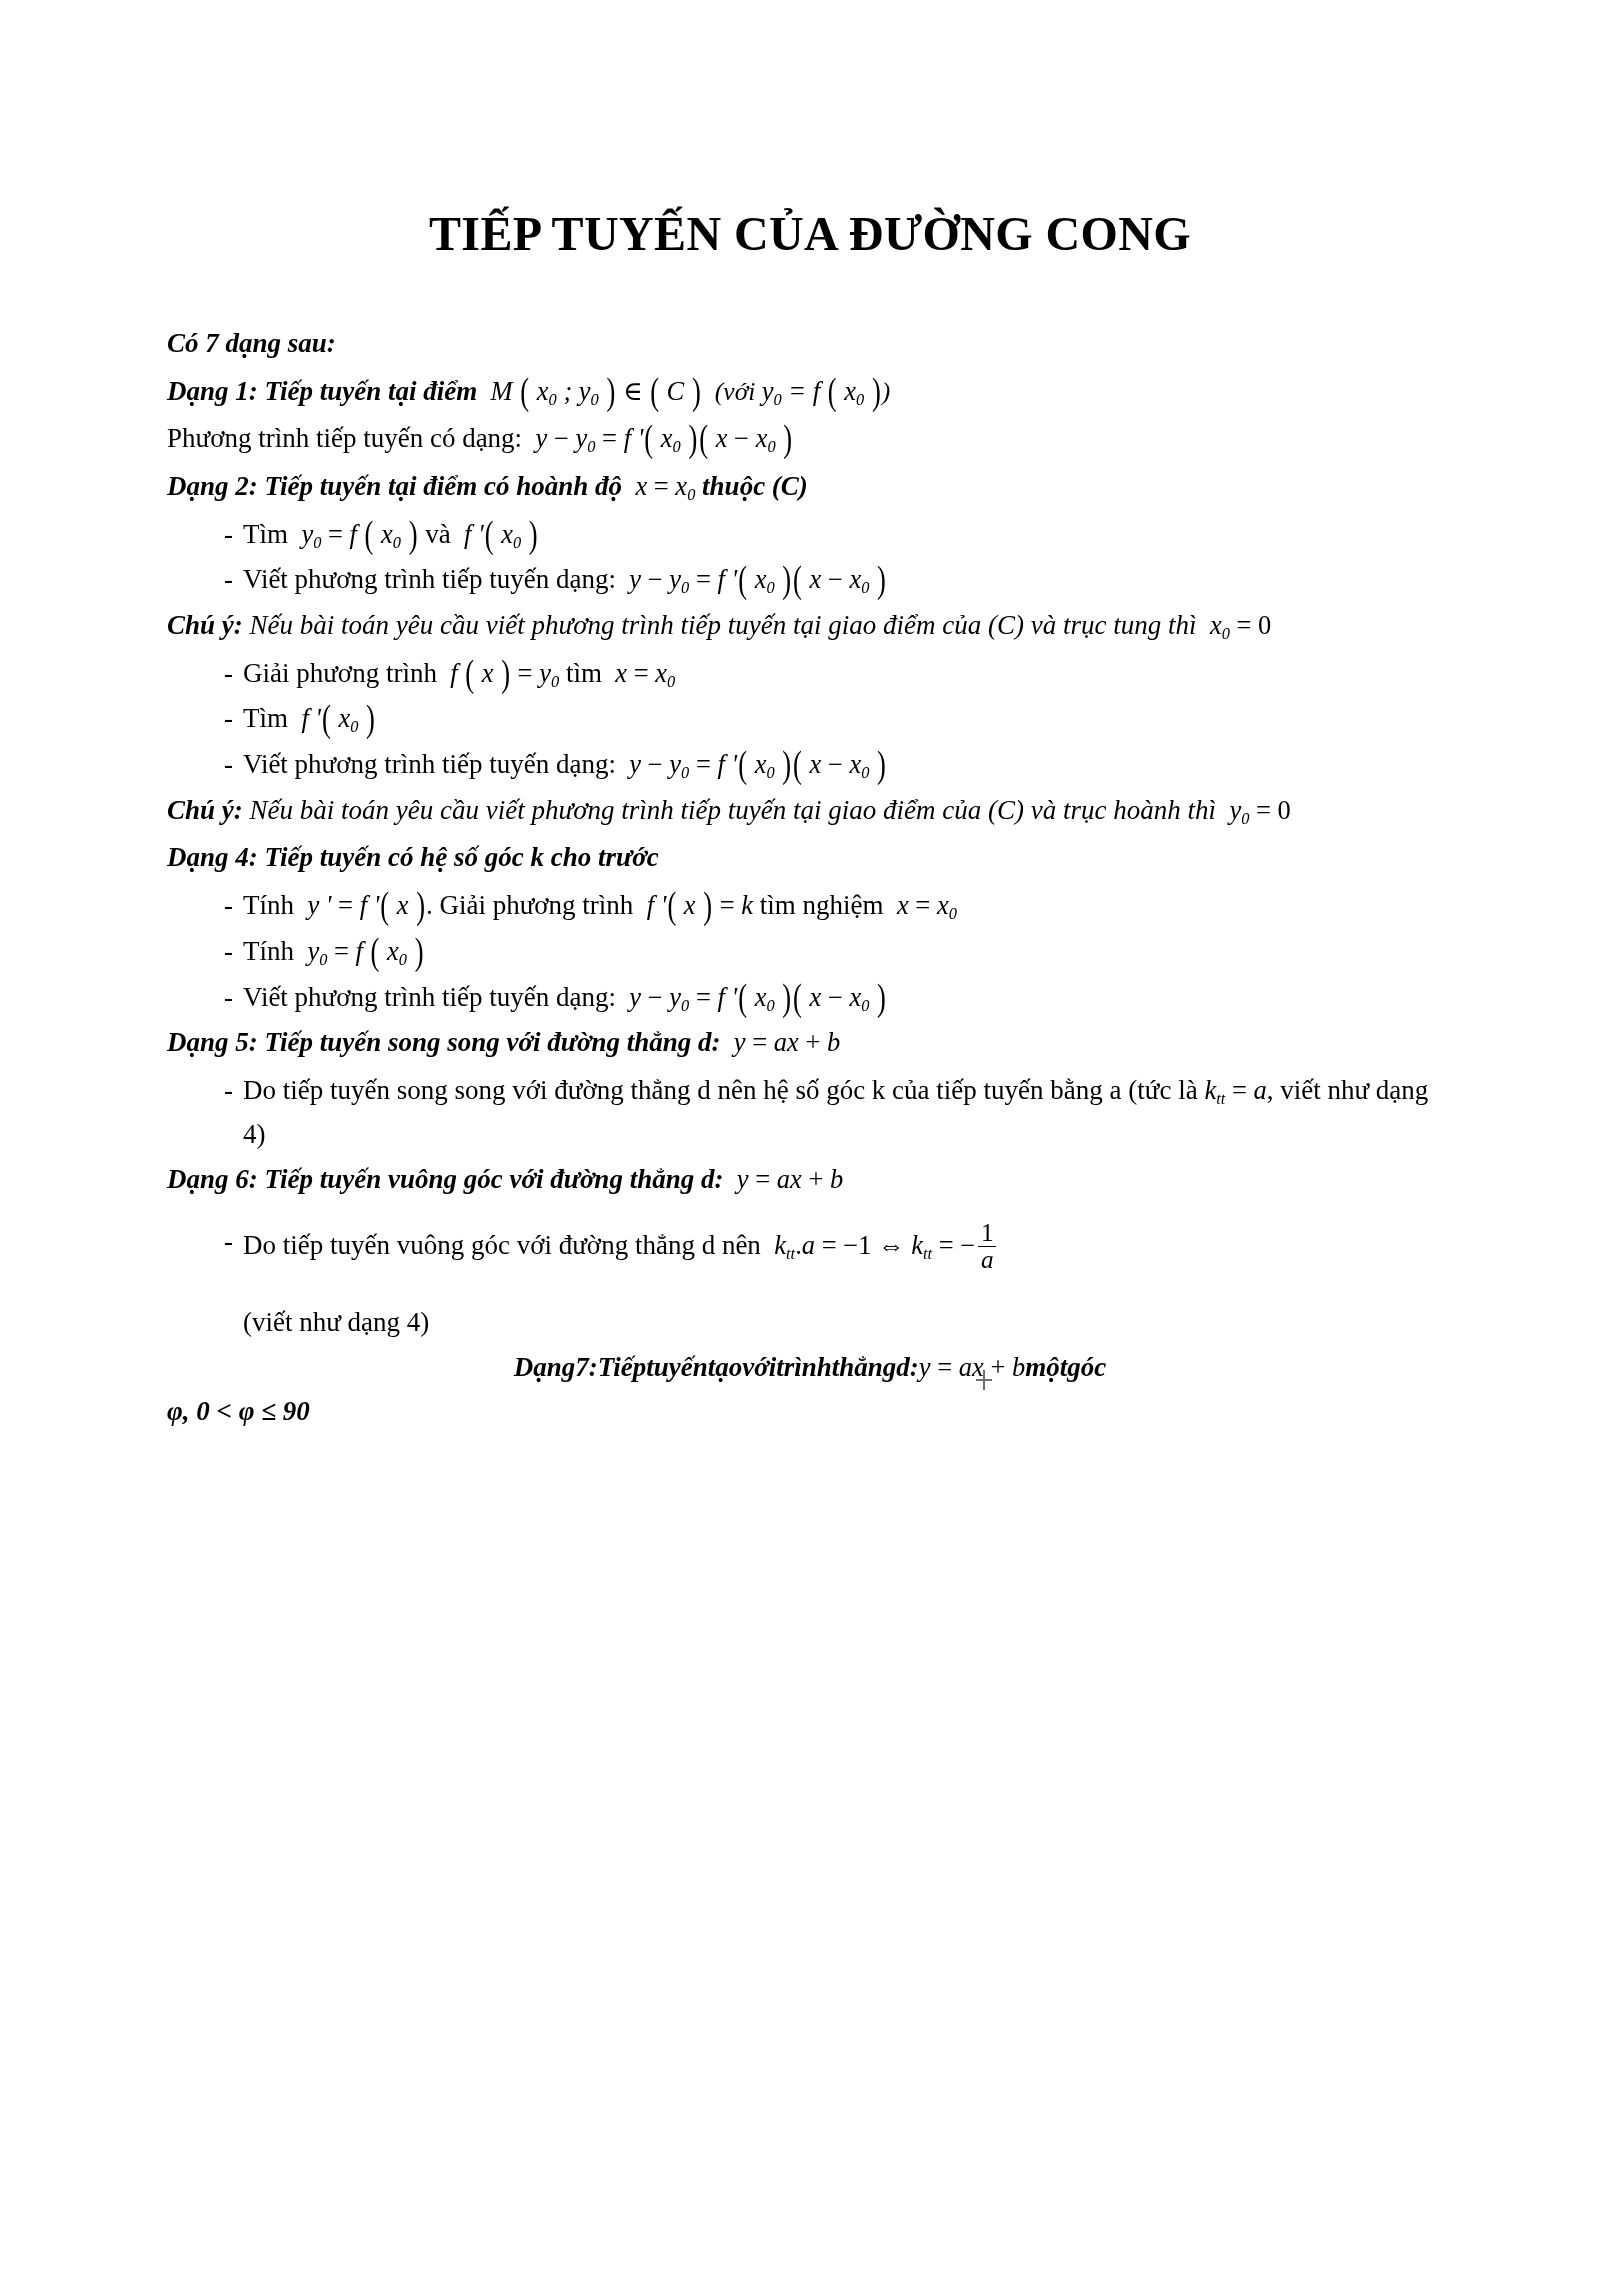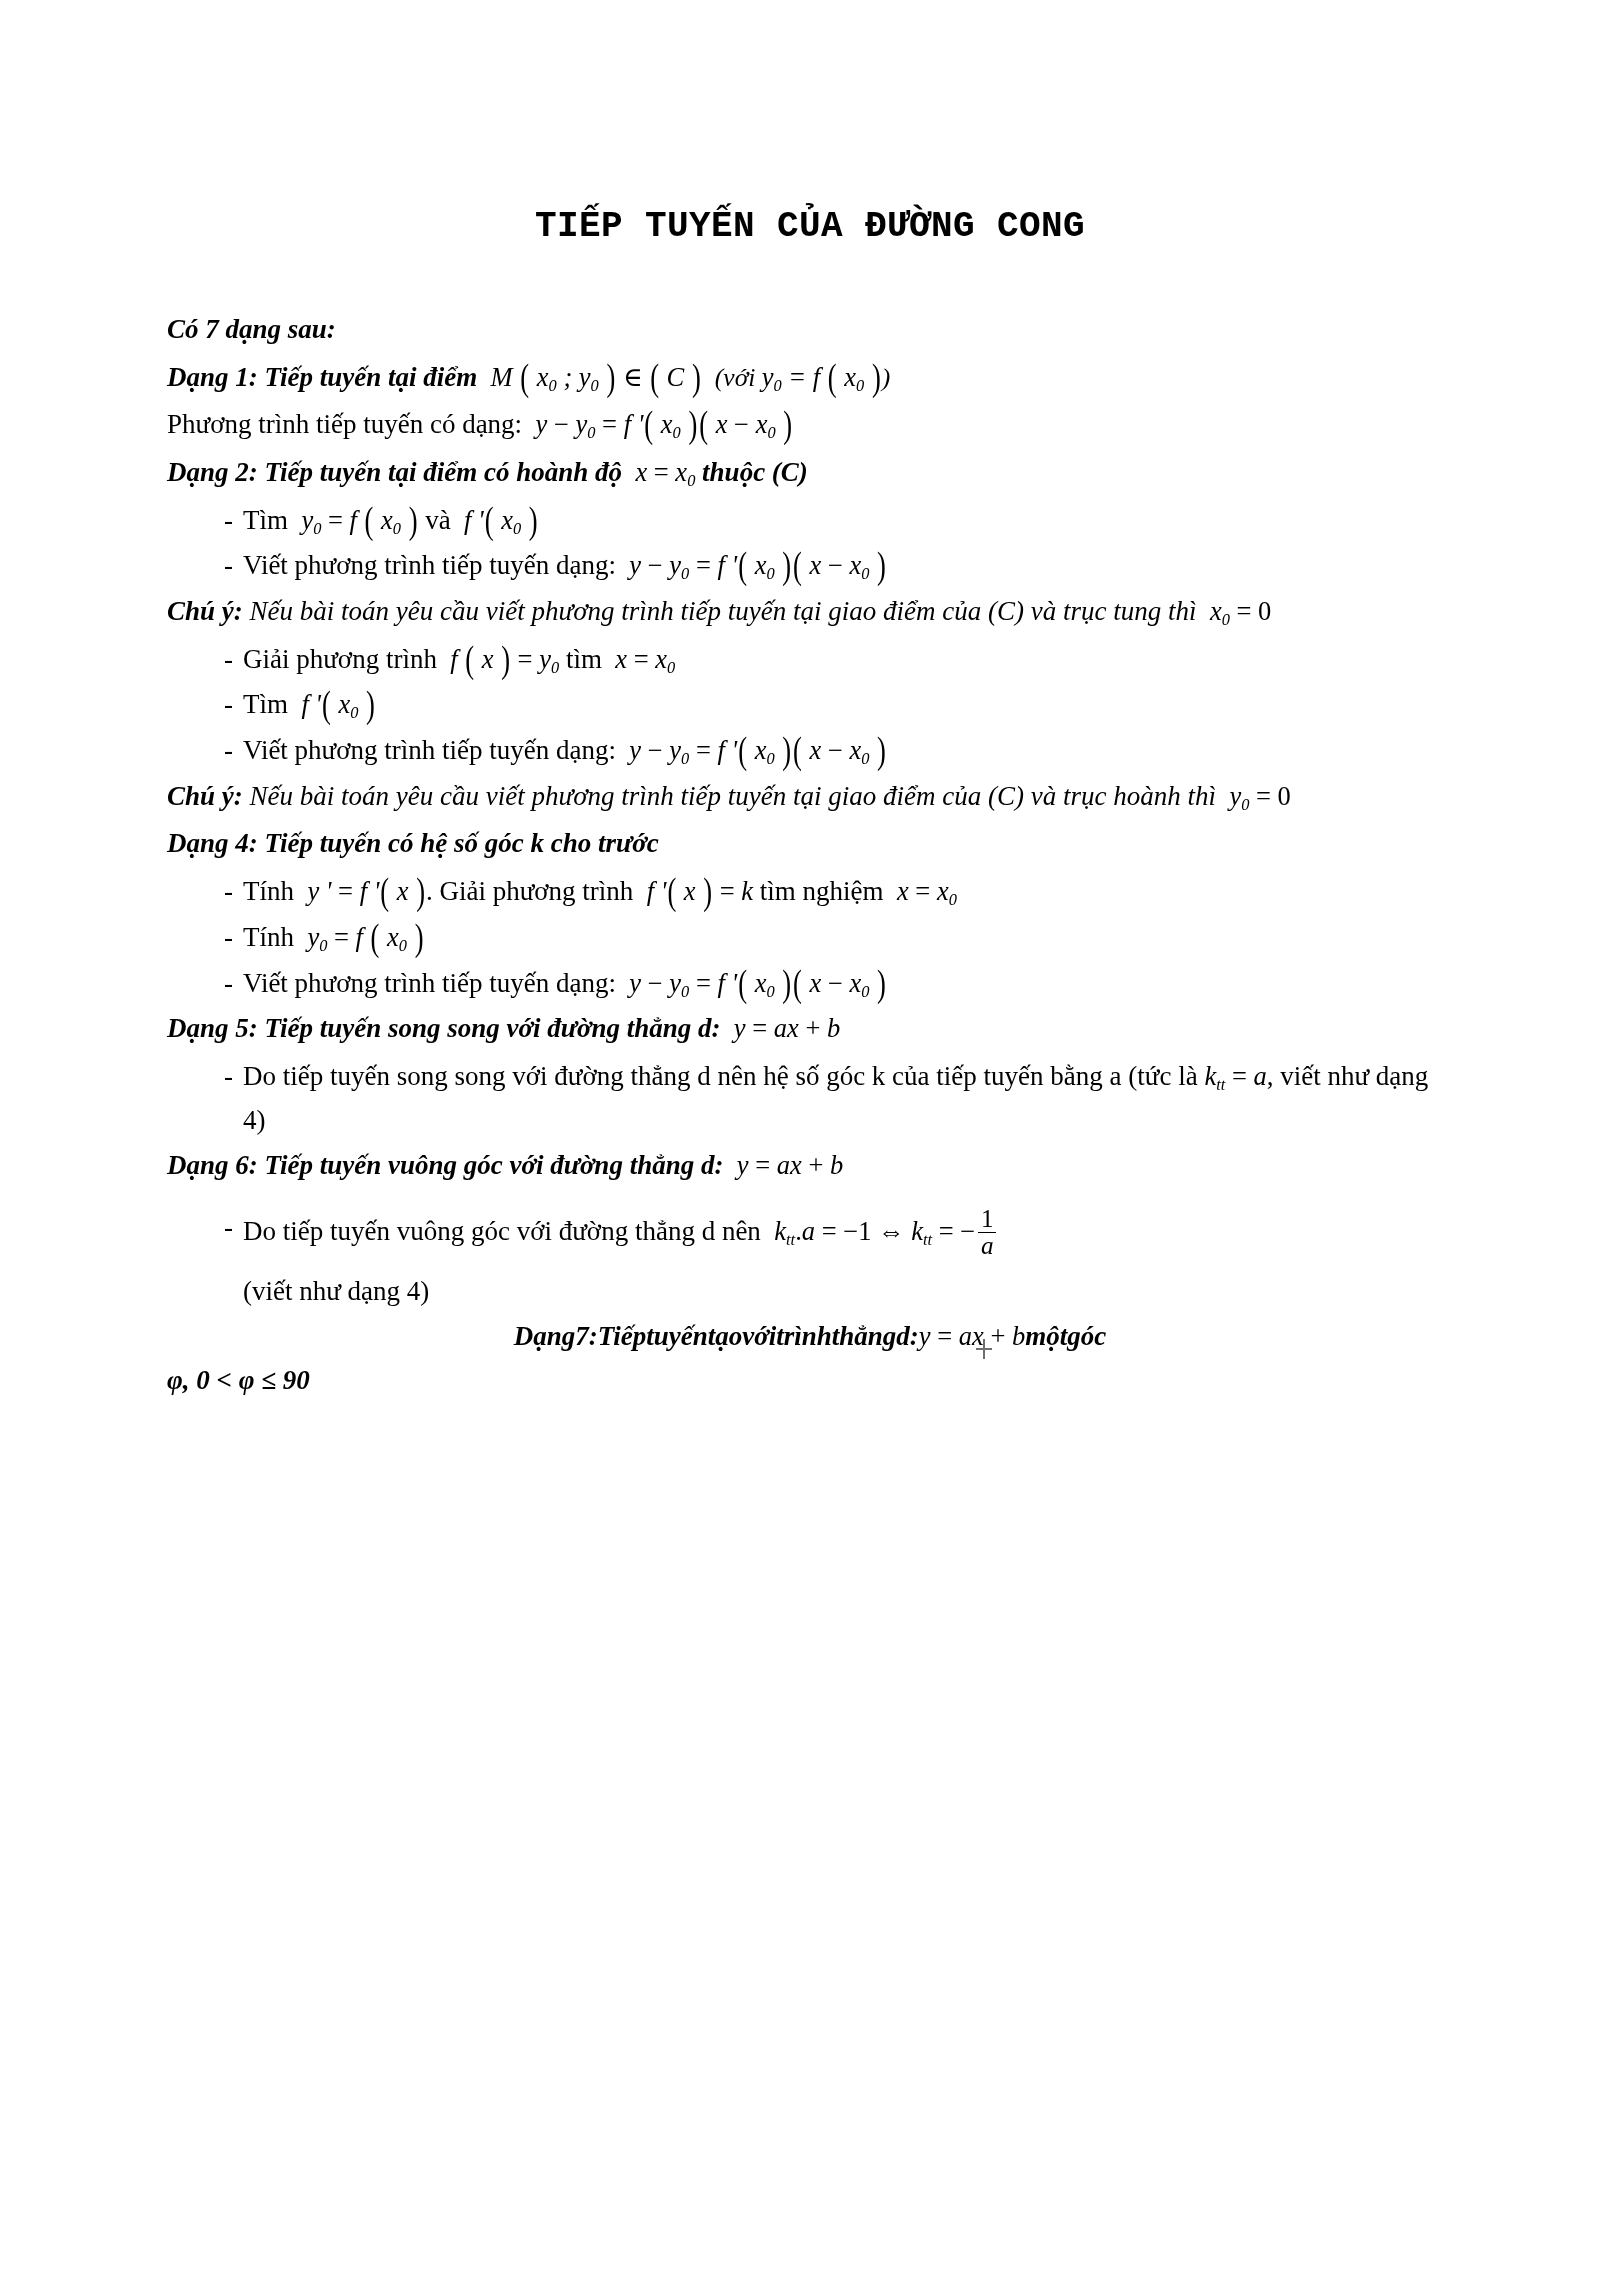--- a/index.html
+++ b/index.html
@@ -15,22 +15,22 @@
     -webkit-font-smoothing: antialiased;
   }
   .page {
     width: 1620px;
     min-height: 2293px;
     box-sizing: border-box;
     padding: 147px 167px 78px 167px;
     position: relative;
   }
   h1.doc-title {
-    font-family: Liberation Mono, monospace;
-    font-size: 36px;
+    font-family: Liberation Serif, serif;
+    font-size: 48px;
     font-weight: bold;
     text-align: center;
     letter-spacing: 0.4px;
     margin: 59px 0 61px 0;
   }
   .para {
     font-size: 27px;
     line-height: 1.62;
     margin: 0 0 3.9px 0;
     text-align: left;
@@ -251,21 +251,21 @@
   <p class="para">
     <span class="bi">Dạng 6: Tiếp tuyến vuông góc với đường thẳng d:</span>
     <span class="m">&nbsp;y <span class="op">=</span> ax <span class="op">+</span> b</span>
   </p>
 
   <div class="bullet-row" style="margin-top:17.6px">
     <span class="dash">-</span>
     <span class="btext">
       <span>Do tiếp tuyến vuông góc với đường thẳng d nên</span>
       <span class="m">&nbsp;k<sub>tt</sub><span class="op">.</span>a <span class="op">= −1 ⇔</span> k<sub>tt</sub> <span class="op">= −</span><span class="frac"><span class="n">1</span><span class="d">a</span></span></span>
-      <div class="hang" style="padding-left:0; margin-top:10px">
+      <div class="hang" style="padding-left:0; margin-top:27px">
         <span>(viết như dạng 4)</span>
       </div>
     </span>
   </div>
 
   <div class="para">
     <div class="d7">
       <span class="bi">Dạng</span>
       <span class="bi">7:</span>
       <span class="bi">Tiếp</span>

